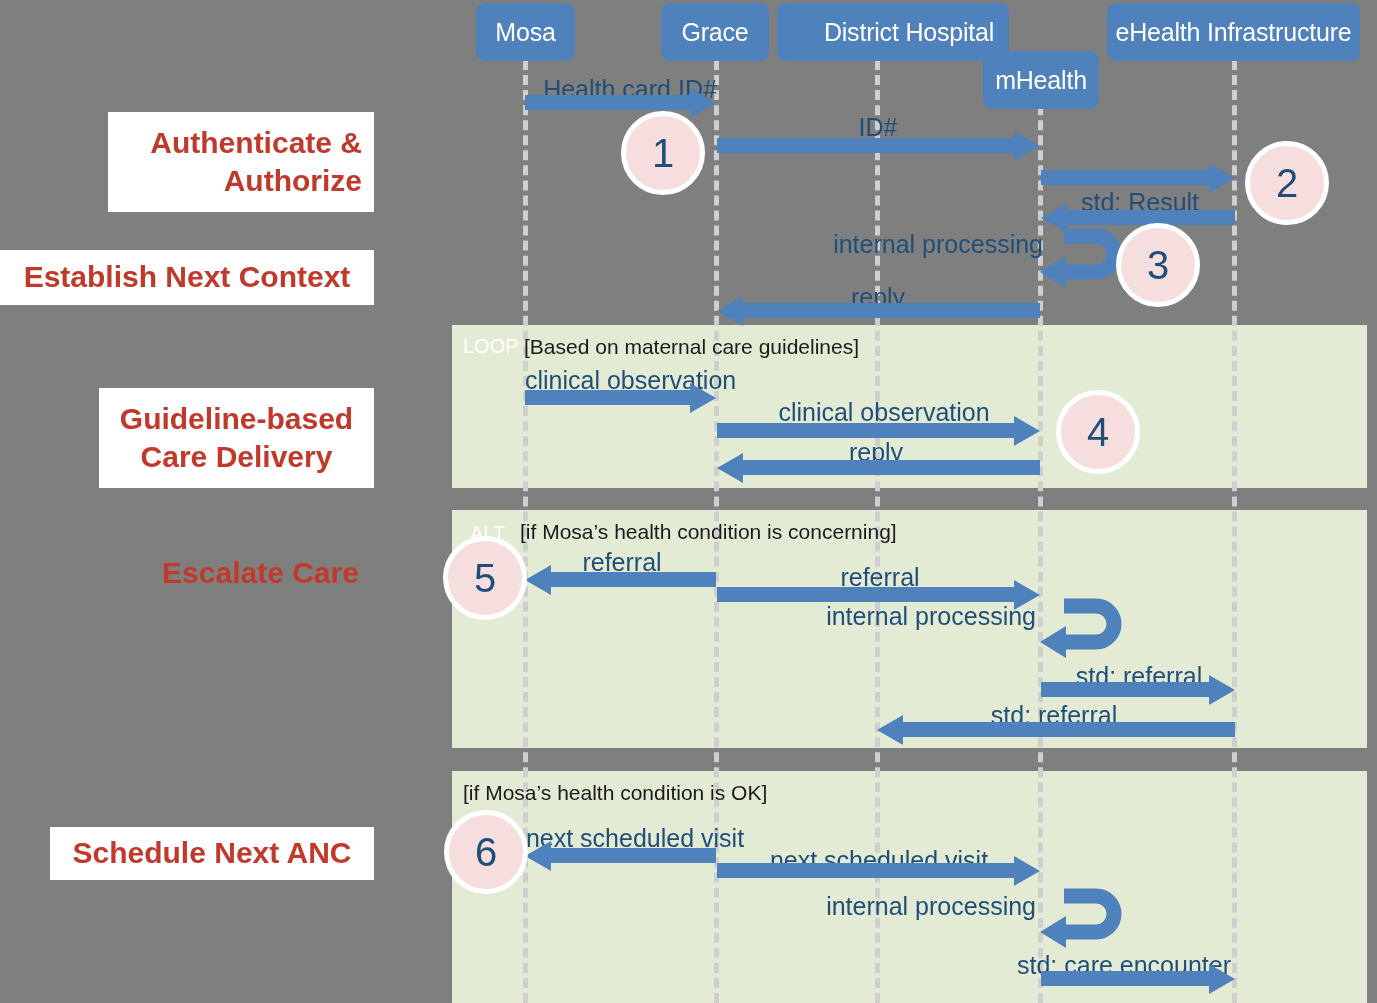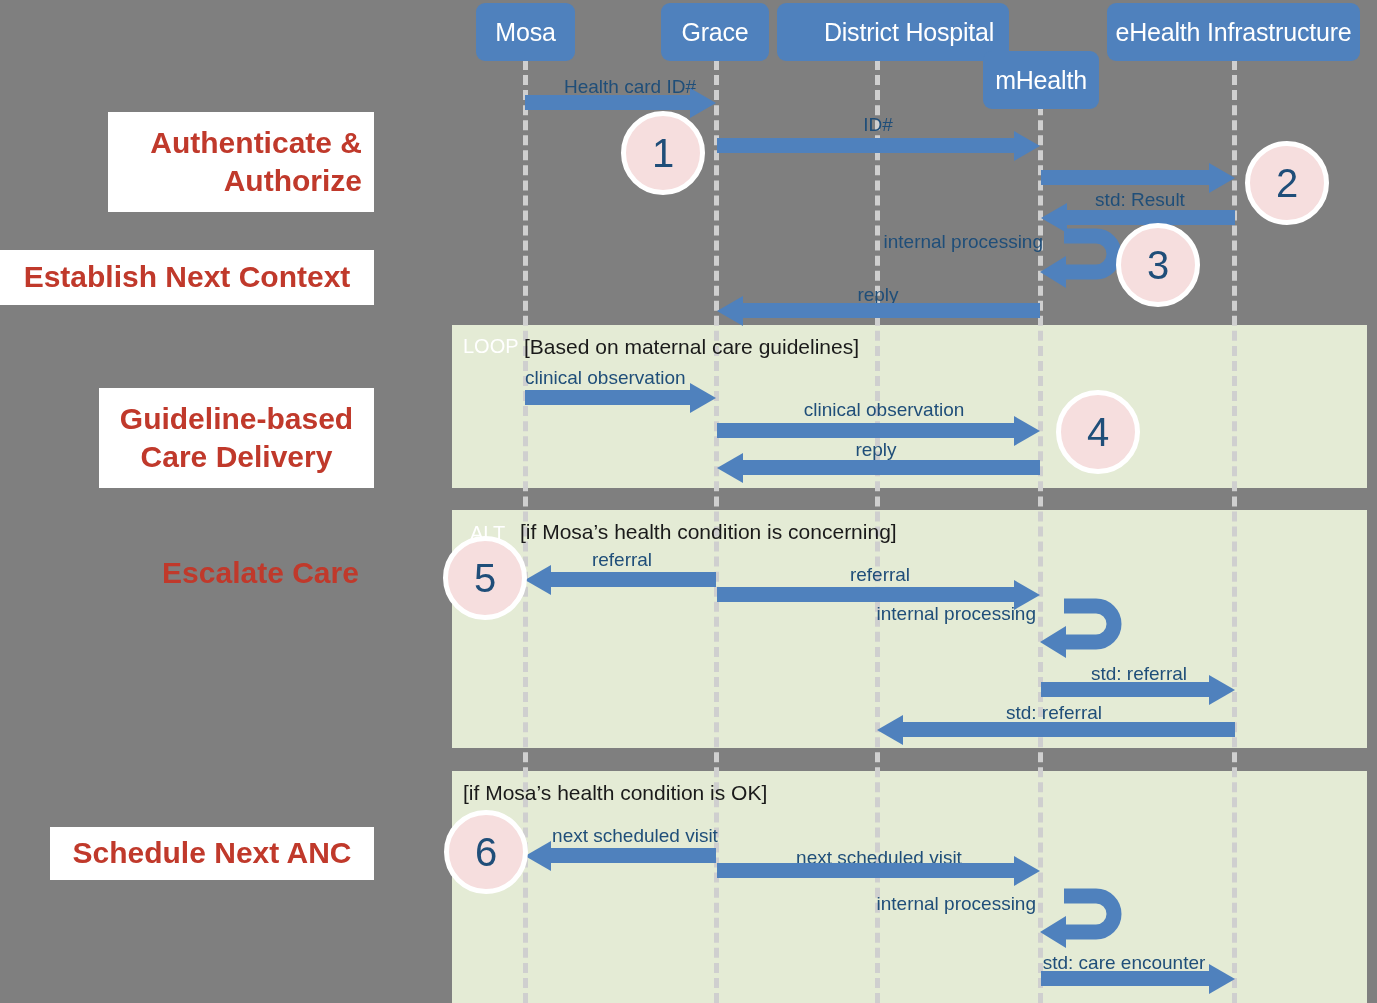--- a/index.html
+++ b/index.html
@@ -54,21 +54,21 @@
   
   .msg{position:absolute;height:0;}
   .shaft{position:absolute;background:#4f81bd;height:15px;top:0;}
   .head{position:absolute;width:0;height:0;top:-7px;}
   .head.r{border-top:15px solid transparent;border-bottom:15px solid transparent;border-left:26px solid #4f81bd;}
   .head.l{border-top:15px solid transparent;border-bottom:15px solid transparent;border-right:26px solid #4f81bd;}
 
   .msglabel{
     position:absolute;
     color:#1f4e79;
-    font-size:19px;
+    font-size:25px;
     white-space:nowrap;
     line-height:1;
   }
   .msglabel.c{transform:translateX(-50%);}
   .msglabel.r{transform:translateX(-100%);}
 
   
   .selfloop{position:absolute;}
 
   

